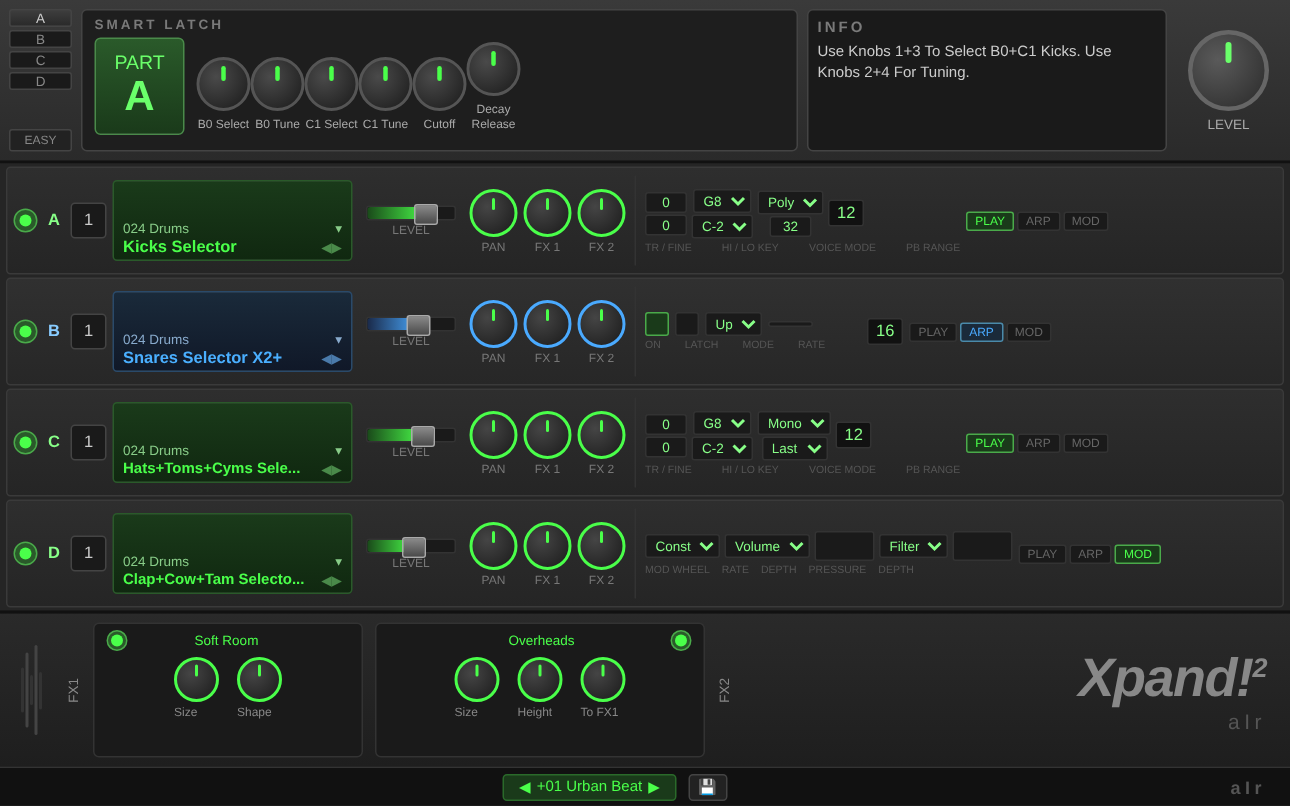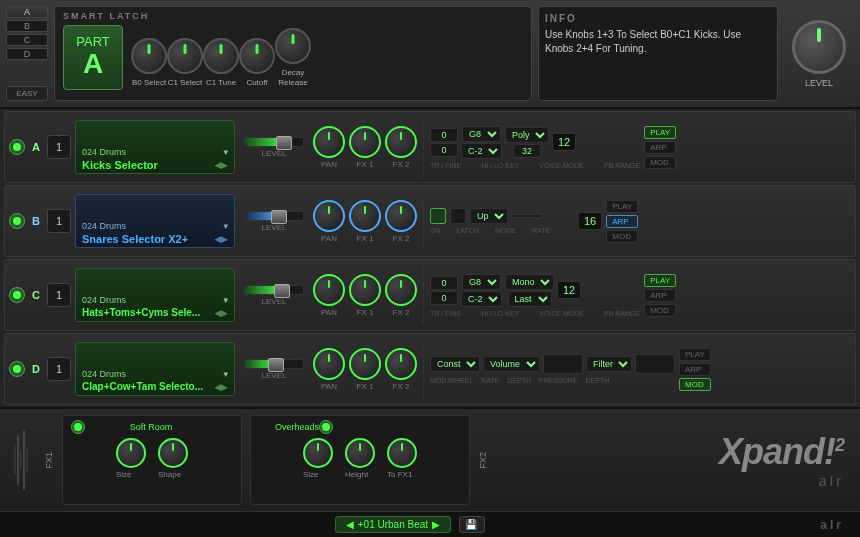--- a/index.html
+++ b/index.html
@@ -362,21 +362,21 @@
       color: #88ff88;
       font-size: 11px;
       padding: 2px 5px;
       border-radius: 2px;
       min-width: 24px;
       text-align: center;
     }
 
     .play-arp-mod {
       display: flex;
-      flex-direction: column;
+      flex-direction: row;
       gap: 2px;
     }
     .pam-btn {
       padding: 1px 5px;
       font-size: 8px;
       border-radius: 2px;
       cursor: pointer;
       border: 1px solid #333;
       background: #1a1a1a;
       color: #666;
@@ -543,20 +543,24 @@
             <span style="font-size:28px;font-weight:bold">A</span>
           </div>
         </div>
         <div class="knob-group">
           <div class="knob-item">
             <div class="knob-circle"></div>
             <div class="knob-label">B0 Select</div>
           </div>
           <div class="knob-item">
             <div class="knob-circle"></div>
+            <div class="knob-label">B0 Tune</div>
+          </div>
+          <div class="knob-item">
+            <div class="knob-circle"></div>
             <div class="knob-label">C1 Select</div>
           </div>
           <div class="knob-item">
             <div class="knob-circle"></div>
             <div class="knob-label">C1 Tune</div>
           </div>
           <div class="knob-item">
             <div class="knob-circle"></div>
             <div class="knob-label">Cutoff</div>
           </div>
@@ -852,21 +856,21 @@
           <div class="fx-knob-label">Size</div>
         </div>
         <div class="fx-knob-item">
           <div class="fx-knob"></div>
           <div class="fx-knob-label">Shape</div>
         </div>
       </div>
     </div>
 
     <div class="fx-panel" style="width:220px">
-      <div style="display:flex;align-items:center;width:100%">
+      <div style="display:flex;align-items:center;justify-content:space-between;width:100%">
         <div style="width:16px"></div>
         <div class="fx-panel-title">Overheads</div>
         <div class="fx-power">
           <div style="width:8px;height:8px;border-radius:50%;background:#4aff4a"></div>
         </div>
       </div>
       <div class="fx-knobs-row">
         <div class="fx-knob-item">
           <div class="fx-knob"></div>
           <div class="fx-knob-label">Size</div>

